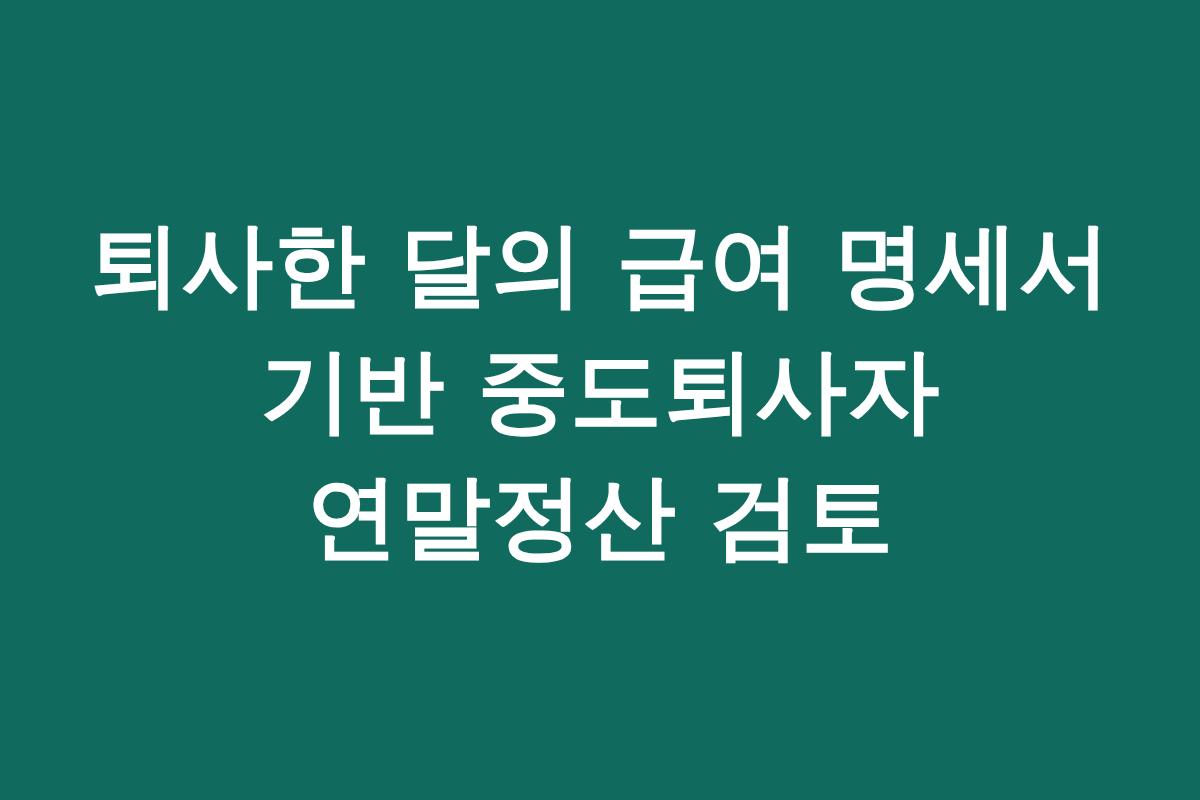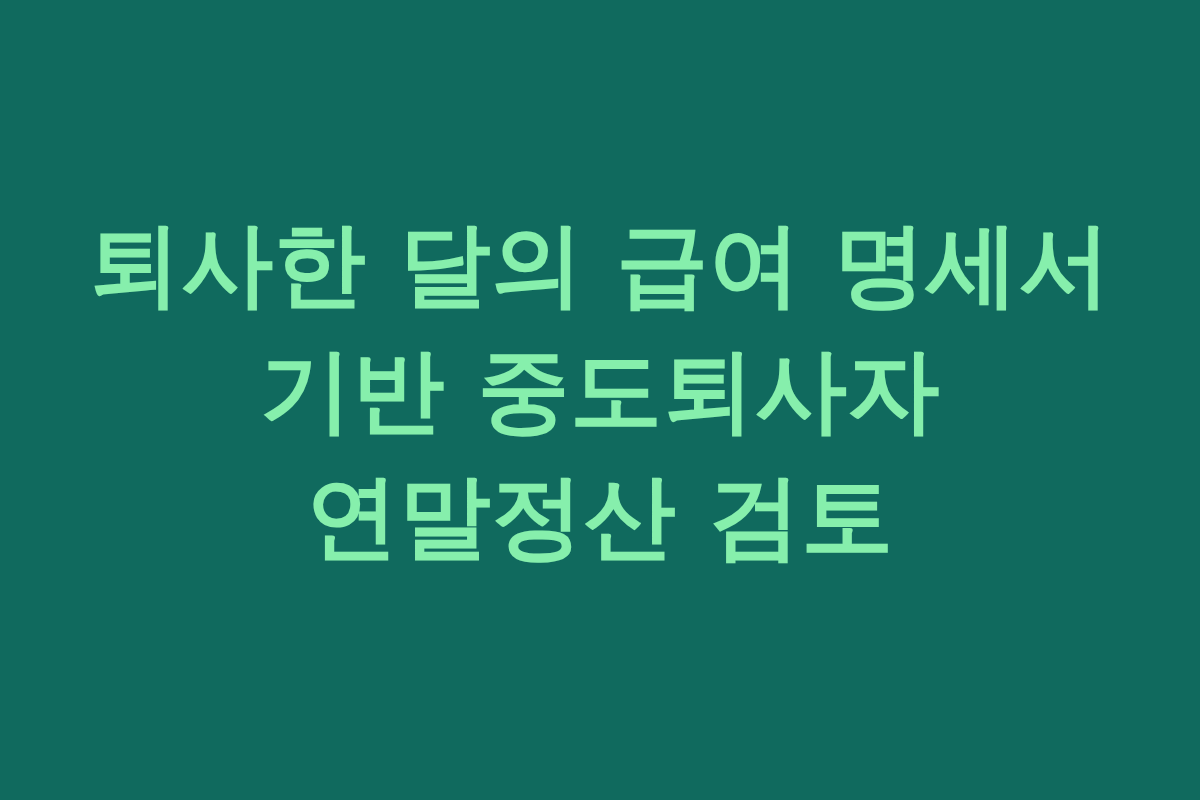--- a/index.html
+++ b/index.html
@@ -39,15 +39,15 @@
     word-break: keep-all;
     overflow-wrap: break-word;
     -webkit-font-smoothing: antialiased;
   }
 </style>
 </head>
 <body>
 
 <div class="banner" style="background-color: rgb(16, 106, 94);">
 
-  <h1 class="headline" data-bind="banner.headline.text" style="color: #86efac; text-align: center;">퇴사한 달의 급여 명세서 기반 중도퇴사자 연말정산 검토</h1>
+  <h1 class="headline" data-bind="banner.headline.text" style="color: #ffffff; text-align: center;">퇴사한 달의 급여 명세서 기반 중도퇴사자 연말정산 검토</h1>
 
 </div>
 
 </body></html>

